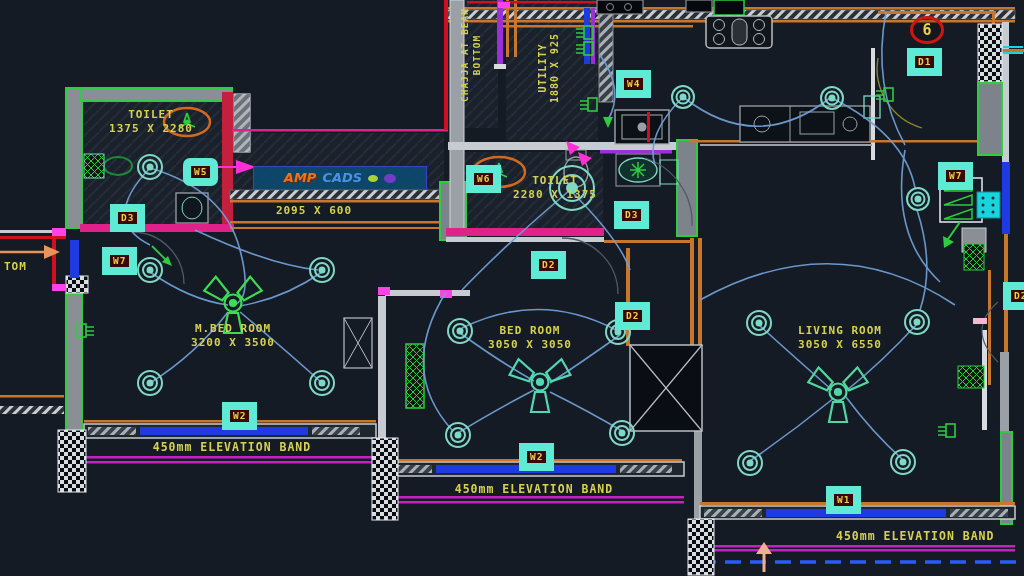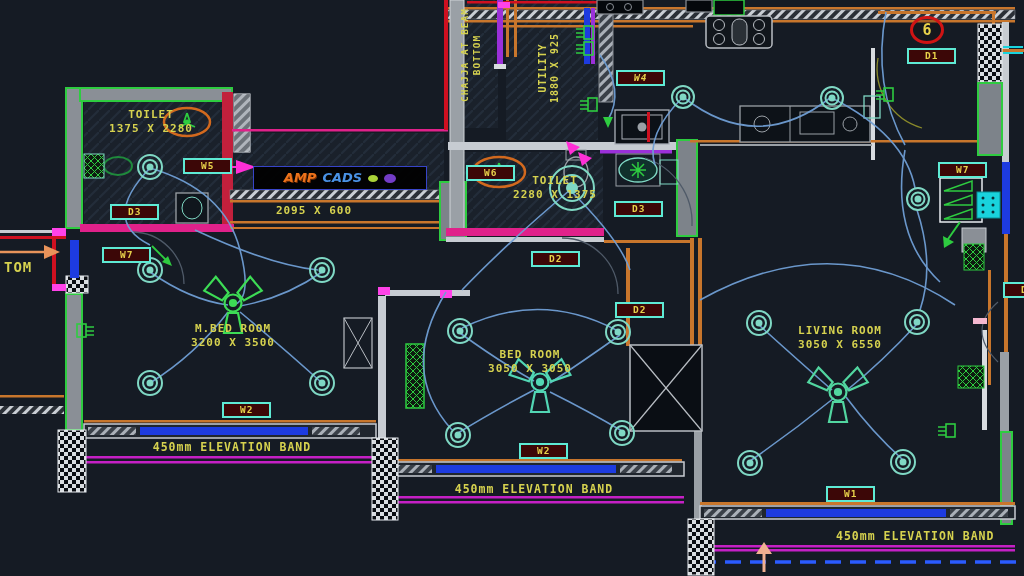--- a/index.html
+++ b/index.html
@@ -2,28 +2,28 @@
 <html><head>
 <meta charset="utf-8">
 <style>
   html,body{margin:0;padding:0;background:#0b0f15;}
   .stage{position:relative;width:1024px;height:576px;background:#151b24;overflow:hidden;
          font-family:"DejaVu Sans Mono",monospace;}
   svg{position:absolute;left:0;top:0;}
   .lbl{position:absolute;color:#d6d24f;font:bold 11px/14px "DejaVu Sans Mono",monospace;
        letter-spacing:1px;text-align:center;white-space:nowrap;}
   .lbl .ln{display:block;}
-  .tag{position:absolute;border:2px solid #5eead4;background:#3c0707;color:#e8d24a;
-       font:bold 9.5px/12px "DejaVu Sans Mono",monospace;padding:0 16px;letter-spacing:1px;
+  .tag{position:absolute;border:8px solid #5eead4;background:#3c0707;color:#e8d24a;
+       font:bold 9.5px/12px "DejaVu Sans Mono",monospace;padding:0 3px;letter-spacing:1px;
        }
   .tag-round{position:absolute;border:3px solid #cf1414;background:rgba(20,10,5,.2);color:#e8d24a;
        font:bold 15px/20px "DejaVu Sans Mono",monospace;width:28px;height:20px;border-radius:50%;
        text-align:center;padding:1px 0;}
   .vert{transform:rotate(-90deg);}
-  .watermark{position:absolute;left:253px;top:166px;width:172px;height:22px;background:#000000;
+  .watermark{position:absolute;left:253px;top:166px;width:172px;height:22px;background:#0c4a6e;
        border:1px solid #3a47d6;display:flex;align-items:center;justify-content:center;gap:6px;
        font:bold italic 13px/16px "DejaVu Sans",sans-serif;opacity:.92;}
   .watermark .wm1{color:#ff7a1a;text-shadow:1px 1px 0 #7a2e00;}
   .watermark .wm2{color:#4e9cf5;}
   .watermark .dot1{width:10px;height:7px;background:#b7e23a;border-radius:50%;}
   .watermark .dot2{width:12px;height:9px;background:#7b3fd4;border-radius:50%;}
   .elev3{overflow:hidden;}
 </style>
 </head>
 <body>
@@ -504,46 +504,46 @@
   <span class="ln">BOTTOM</span>
 </div>
 <div class="lbl" style="left:497px;top:174px;width:116px;">
   <span class="ln">TOILET</span>
   <span class="ln">2280 X 1375</span>
 </div>
 <div class="lbl" style="left:168px;top:322px;width:130px;">
   <span class="ln">M.BED ROOM</span>
   <span class="ln">3200 X 3500</span>
 </div>
-<div class="lbl" style="left:465px;top:324px;width:130px;margin-top:24px;">
+<div class="lbl" style="left:465px;top:324px;width:130px;">
   <span class="ln">BED ROOM</span>
   <span class="ln">3050 X 3050</span>
 </div>
 <div class="lbl" style="left:770px;top:324px;width:140px;">
   <span class="ln">LIVING ROOM</span>
   <span class="ln">3050 X 6550</span>
 </div>
-<div class="lbl" style="left:4px;top:260px;width:44px;font-size:14px;text-align:left;">
+<div class="lbl" style="left:4px;top:260px;width:44px;font-size:11px;text-align:left;">
   <span>TOM</span>
 </div>
 <div class="lbl" style="left:86px;top:440px;width:292px;font-size:11.5px;">
   <span>450mm ELEVATION BAND</span>
 </div>
 <div class="lbl" style="left:384px;top:482px;width:300px;font-size:11.5px;">
   <span>450mm ELEVATION BAND</span>
 </div>
 <div class="lbl elev3" style="left:836px;top:529px;width:188px;font-size:11.5px;text-align:left;">
   <span>450mm ELEVATION BAND</span>
 </div>
 
-<div class="tag" style="left:183px;top:158px;">W5</div>
+<div class="tag" style="left:183px;top:158px;border-radius:7px;">W5</div>
 <div class="tag" style="left:102px;top:247px;">W7</div>
 <div class="tag" style="left:938px;top:162px;">W7</div>
 <div class="tag" style="left:466px;top:165px;">W6</div>
-<div class="tag" style="left:616px;top:70px;font-style:italic;">W4</div>
+<div class="tag" style="left:616px;top:70px;">W4</div>
 <div class="tag" style="left:222px;top:402px;">W2</div>
 <div class="tag" style="left:519px;top:443px;">W2</div>
 <div class="tag" style="left:826px;top:486px;">W1</div>
 <div class="tag" style="left:110px;top:204px;">D3</div>
 <div class="tag" style="left:614px;top:201px;">D3</div>
 <div class="tag" style="left:531px;top:251px;">D2</div>
 <div class="tag" style="left:615px;top:302px;">D2</div>
 <div class="tag" style="left:1003px;top:282px;">D2</div>
 <div class="tag" style="left:907px;top:48px;">D1</div>
 <div class="tag-round" style="left:910px;top:16px;">6</div>

